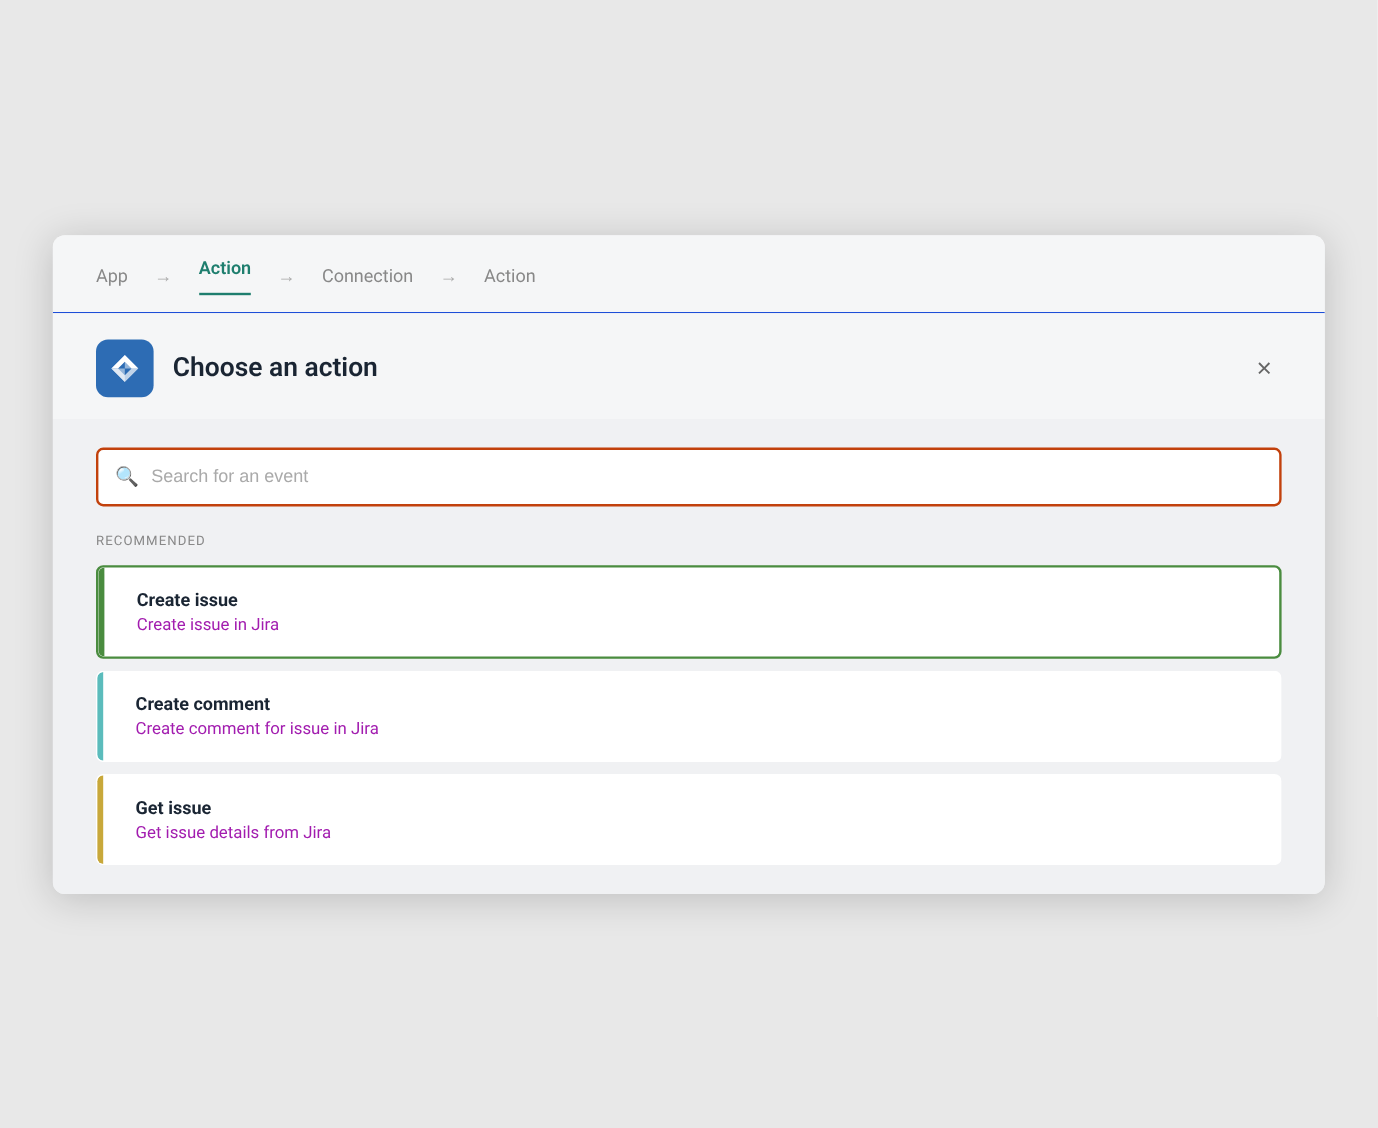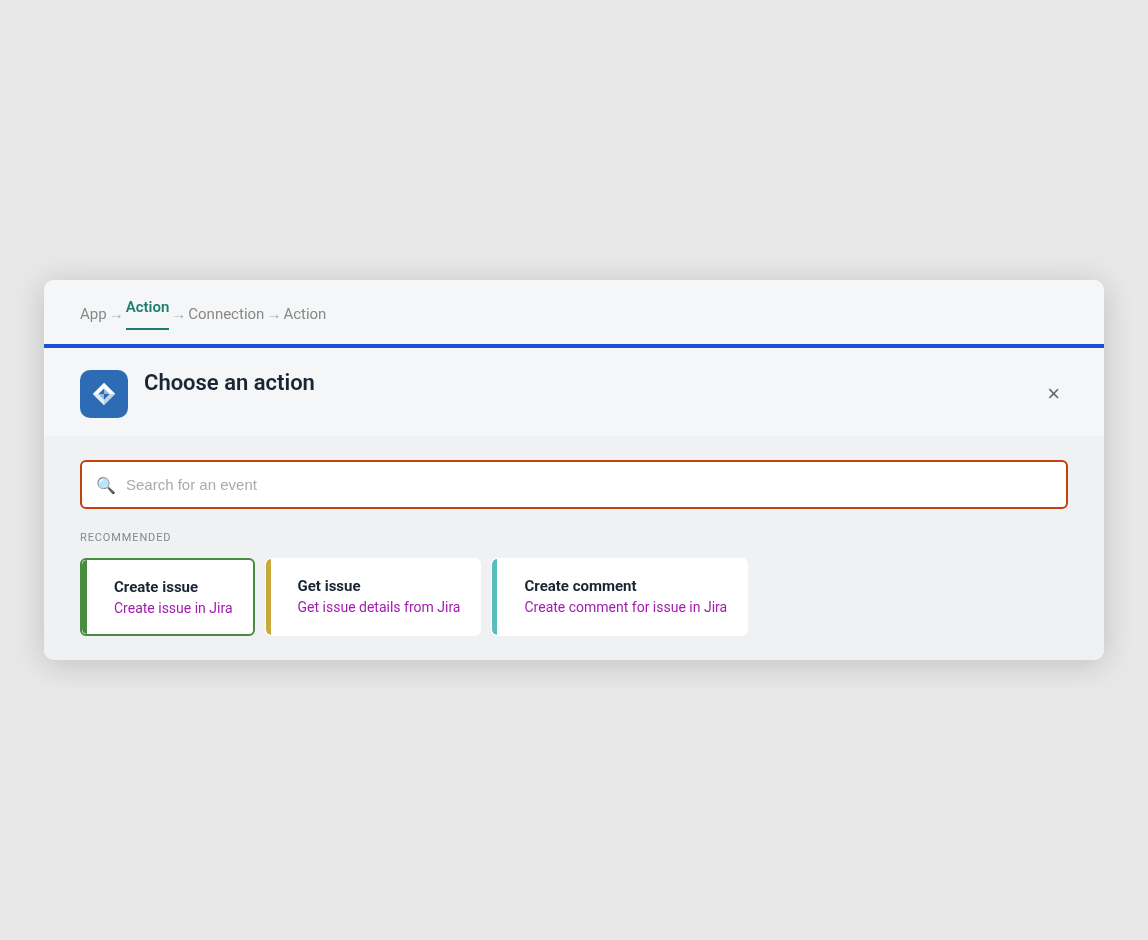--- a/index.html
+++ b/index.html
@@ -25,22 +25,22 @@
       overflow: hidden;
       position: relative;
     }
 
     
     .stepper {
       display: flex;
       align-items: center;
       padding: 18px 36px 14px 36px;
       background: #f5f6f7;
-      border-bottom: 4px solid #1d4ed8;
-      gap: 2px;
+      border-bottom: 1px solid #1d4ed8;
+      gap: 22px;
     }
 
     .stepper-item {
       font-size: 15px;
       color: #888;
       cursor: pointer;
     }
 
     .stepper-item.active {
       color: #1e7e6e;
@@ -58,21 +58,21 @@
     .modal-header {
       display: flex;
       align-items: center;
       justify-content: space-between;
       padding: 22px 36px 18px 36px;
       background: #f5f6f7;
     }
 
     .modal-header-left {
       display: flex;
-      align-items: flex-start;
+      align-items: center;
       gap: 16px;
     }
 
     .app-icon {
       width: 48px;
       height: 48px;
       background: #2d6cb4;
       border-radius: 10px;
       display: flex;
       align-items: center;
@@ -145,20 +145,21 @@
       font-weight: 400;
       letter-spacing: 0.08em;
       color: #888;
       margin-bottom: 14px;
       text-transform: uppercase;
     }
 
     
     .action-list {
       display: flex;
+      flex-direction: column;
       gap: 10px;
       padding-bottom: 24px;
     }
 
     .action-card {
       background: #fff;
       border-radius: 6px;
       padding: 18px 20px;
       cursor: pointer;
       position: relative;
@@ -275,32 +276,32 @@
 
           <span class="cursor-indicator">▶</span>
           <div class="action-card-inner">
             <div class="action-card-title">Create issue</div>
             <div class="action-card-desc">Create issue in Jira</div>
           </div>
         </div>
 
 
         <div class="action-card">
+          <div class="left-accent" style="background: #5bbcbc;"></div>
+          <div class="action-card-inner">
+            <div class="action-card-title">Create comment</div>
+            <div class="action-card-desc">Create comment for issue in Jira</div>
+          </div>
+        </div>
+
+        <div class="action-card">
           <div class="left-accent" style="background: #c8a83a;"></div>
           <div class="action-card-inner">
             <div class="action-card-title">Get issue</div>
             <div class="action-card-desc">Get issue details from Jira</div>
           </div>
         </div>
 
-        <div class="action-card">
-          <div class="left-accent" style="background: #5bbcbc;"></div>
-          <div class="action-card-inner">
-            <div class="action-card-title">Create comment</div>
-            <div class="action-card-desc">Create comment for issue in Jira</div>
-          </div>
-        </div>
-
       </div>
     </div>
   </div>
 
 </div>
 
 </body></html>

